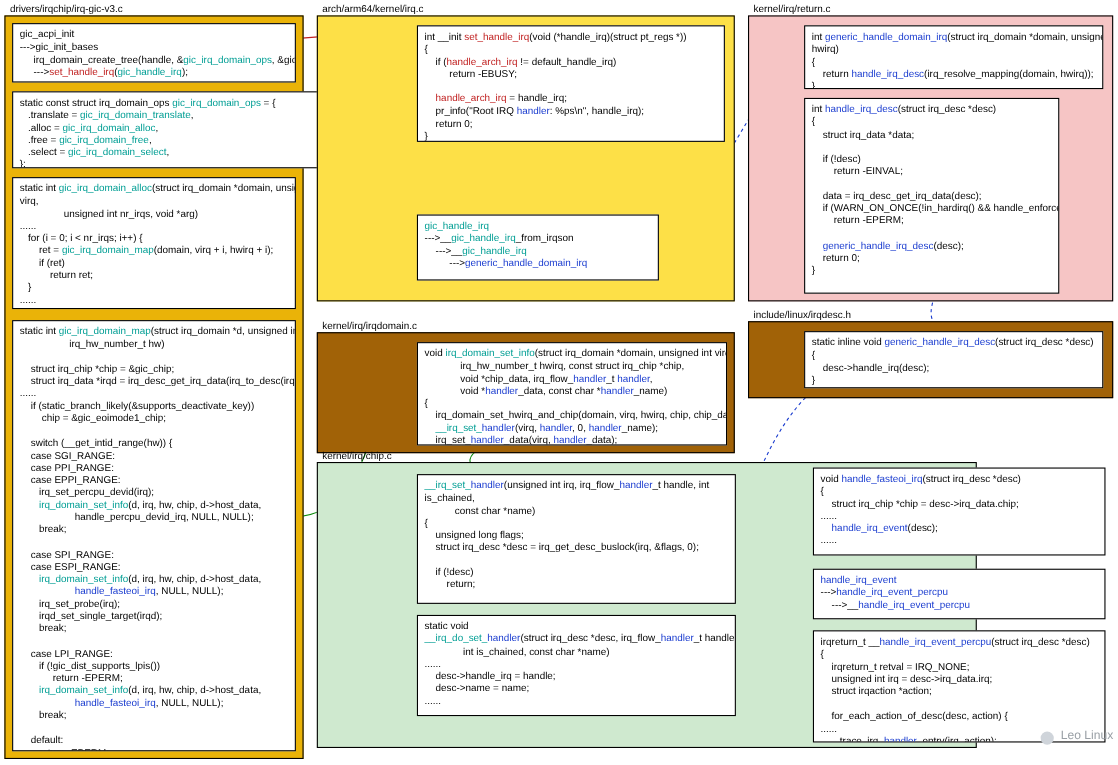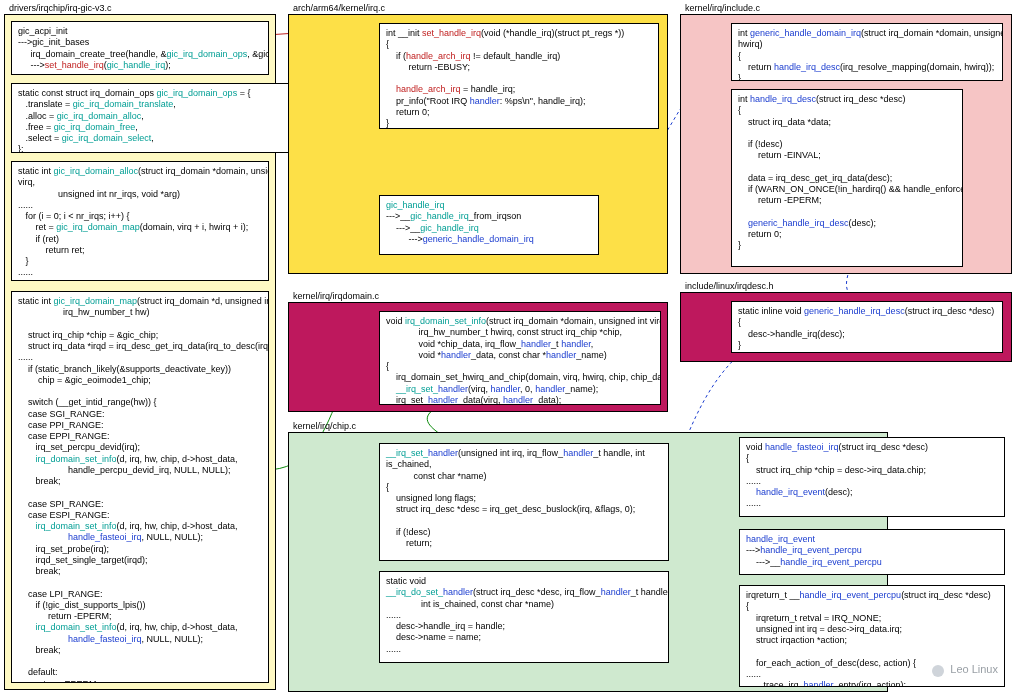--- a/index.html
+++ b/index.html
@@ -1,30 +1,30 @@
 <!DOCTYPE html>
 <html><head>
 <meta charset="utf-8">
 <style>
   html,body{margin:0;padding:0;font-family:Arial,Helvetica,sans-serif;font-size:9px;line-height:1.25;background:#fff;color:#000}
   .canvas{position:relative;width:1016px;height:695px}
   svg.arrows{position:absolute;left:0;top:0;width:1016px;height:695px;pointer-events:none}
   .block{position:absolute;border:1px solid #000;box-sizing:border-box}
   .title{position:absolute;top:-12px;left:4px;font-size:9px;color:#000;white-space:nowrap}
   .inner{position:absolute;background:#fff;border:1px solid #000;box-sizing:border-box;padding:4px 6px;white-space:pre;overflow:hidden}
-  .bg-blue{background:#fef9c3}
+  .bg-blue{background:#eab308}
   .bg-cream{background:#fde047}
-  .bg-orange{background:#be185d}
+  .bg-orange{background:#a16207}
   .bg-red{background:#f6c5c5}
   .bg-green{background:#cfe9cf}
   .inner span{display:inline}
   .fn-teal{color:#009e94}
   .fn-blue{color:#1a3ccf}
   .fn-red{color:#c02020}
-  .watermark{position:absolute;right:18px;bottom:18px;font-size:11px;color:#9aa0a6;display:flex;align-items:flex-end;gap:6px}
+  .watermark{position:absolute;right:4px;bottom:18px;font-size:11px;color:#9aa0a6;display:flex;align-items:flex-end;gap:6px}
   .watermark .bubble{display:inline-block;width:12px;height:12px;border-radius:50%;background:#cfd4da}
 </style>
 </head>
 <body>
 
 <div class="canvas">
 
   <svg class="arrows">
     <defs>
       <marker id="ah-green" viewBox="0 0 10 10" refX="9" refY="5" markerWidth="6" markerHeight="6" orient="auto">
@@ -142,21 +142,21 @@
     pr_info("Root IRQ <span class="fn-blue">handler</span>: %ps\n", handle_irq);
     return 0;
 }</div>
     <div class="inner" style="left:90px;top:180px;width:220px;height:60px"><span class="fn-teal">gic_handle_irq</span>
 ---&gt;__<span class="fn-teal">gic_handle_irq</span>_from_irqson
     ---&gt;__<span class="fn-teal">gic_handle_irq</span>
          ---&gt;<span class="fn-blue">generic_handle_domain_irq</span></div>
   </div>
 
   <div class="block bg-red" style="left:680px;top:14px;width:332px;height:260px">
-    <div class="title">kernel/irq/include.c</div>
+    <div class="title">kernel/irq/return.c</div>
     <div class="inner" style="left:50px;top:8px;width:272px;height:58px">int <span class="fn-blue">generic_handle_domain_irq</span>(struct irq_domain *domain, unsigned int
 hwirq)
 {
     return <span class="fn-blue">handle_irq_desc</span>(irq_resolve_mapping(domain, hwirq));
 }</div>
     <div class="inner" style="left:50px;top:74px;width:232px;height:178px">int <span class="fn-blue">handle_irq_desc</span>(struct irq_desc *desc)
 {
     struct irq_data *data;
 
     if (!desc)
@@ -185,21 +185,21 @@
              irq_hw_number_t hwirq, const struct irq_chip *chip,
              void *chip_data, irq_flow_<span class="fn-blue">handler</span>_t <span class="fn-blue">handler</span>,
              void *<span class="fn-blue">handler</span>_data, const char *<span class="fn-blue">handler</span>_name)
 {
     irq_domain_set_hwirq_and_chip(domain, virq, hwirq, chip, chip_data);
     <span class="fn-teal">__irq_set_<span class="fn-blue">handler</span></span>(virq, <span class="fn-blue">handler</span>, 0, <span class="fn-blue">handler</span>_name);
     irq_set_<span class="fn-blue">handler</span>_data(virq, <span class="fn-blue">handler</span>_data);
 }</div>
   </div>
 
-  <div class="block bg-green" style="left:288px;top:432px;width:600px;height:260px">
+  <div class="block bg-green" style="left:288px;top:420px;width:600px;height:260px">
     <div class="title">kernel/irq/chip.c</div>
     <div class="inner" style="left:90px;top:10px;width:290px;height:118px"><span class="fn-teal">__irq_set_<span class="fn-blue">handler</span></span>(unsigned int irq, irq_flow_<span class="fn-blue">handler</span>_t handle, int
 is_chained,
            const char *name)
 {
     unsigned long flags;
     struct irq_desc *desc = irq_get_desc_buslock(irq, &amp;flags, 0);
 
     if (!desc)
         return;

